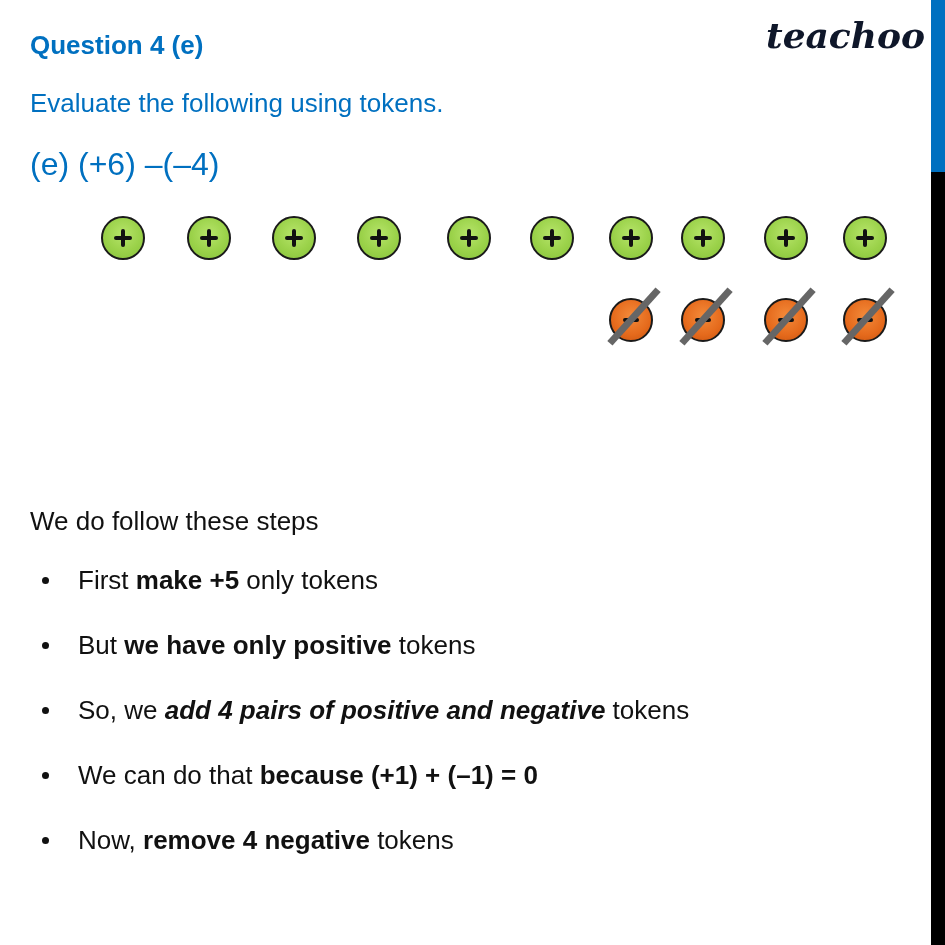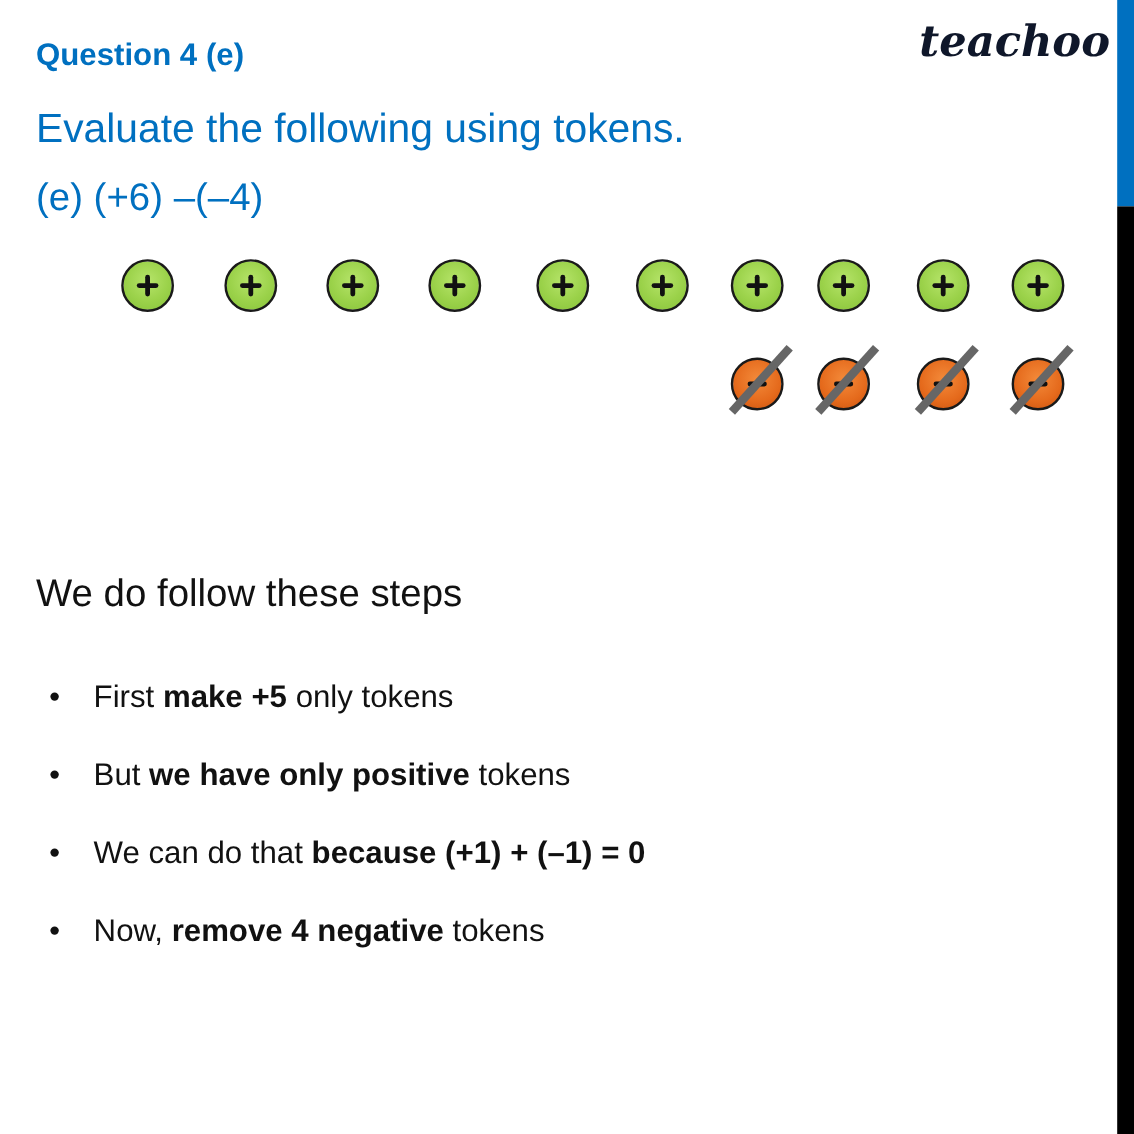--- a/index.html
+++ b/index.html
@@ -46,21 +46,21 @@
       left: 30px;
       top: 30px;
       font-size: 26px;
       font-weight: bold;
       color: #0070c0;
     }
     .q-instr {
       position: absolute;
       left: 30px;
       top: 88px;
-      font-size: 34px;
+      font-size: 26px;
       color: #0070c0;
     }
     .q-expr {
       position: absolute;
       left: 30px;
       top: 146px;
       font-size: 32px;
       color: #0070c0;
     }
     .token {
@@ -93,22 +93,22 @@
       position: absolute;
       width: 72px;
       height: 7px;
       background: #666666;
       transform: rotate(-48deg);
       transform-origin: center center;
     }
     .intro {
       position: absolute;
       left: 30px;
-      top: 476px;
-      font-size: 32px;
+      top: 506px;
+      font-size: 26px;
       color: #111;
     }
     .bullets {
       position: absolute;
       left: 30px;
       top: 565px;
       margin: 0;
       padding: 0;
       list-style: none;
     }
@@ -229,15 +229,16 @@
       </div>
     </div>
     <div class="strike" style="left: 832px; top: 313px;"></div>
   </div>
 
 <div class="intro">We do follow these steps</div>
 
 <ul class="bullets" id="steps-list">
     <li><span class="dot"></span><span>First </span><span class="b">make +5</span><span> only tokens</span></li>
     <li><span class="dot"></span><span>But </span><span class="b">we have only positive</span><span> tokens</span></li>
+    <li><span class="dot"></span><span>So, we </span><span class="bi">add 4 pairs of positive and negative</span><span> tokens</span></li>
     <li><span class="dot"></span><span>We can do that </span><span class="b">because (+1) + (–1) = 0</span></li>
     <li><span class="dot"></span><span>Now, </span><span class="b">remove 4 negative</span><span> tokens</span></li>
   </ul>
 
 </body></html>

